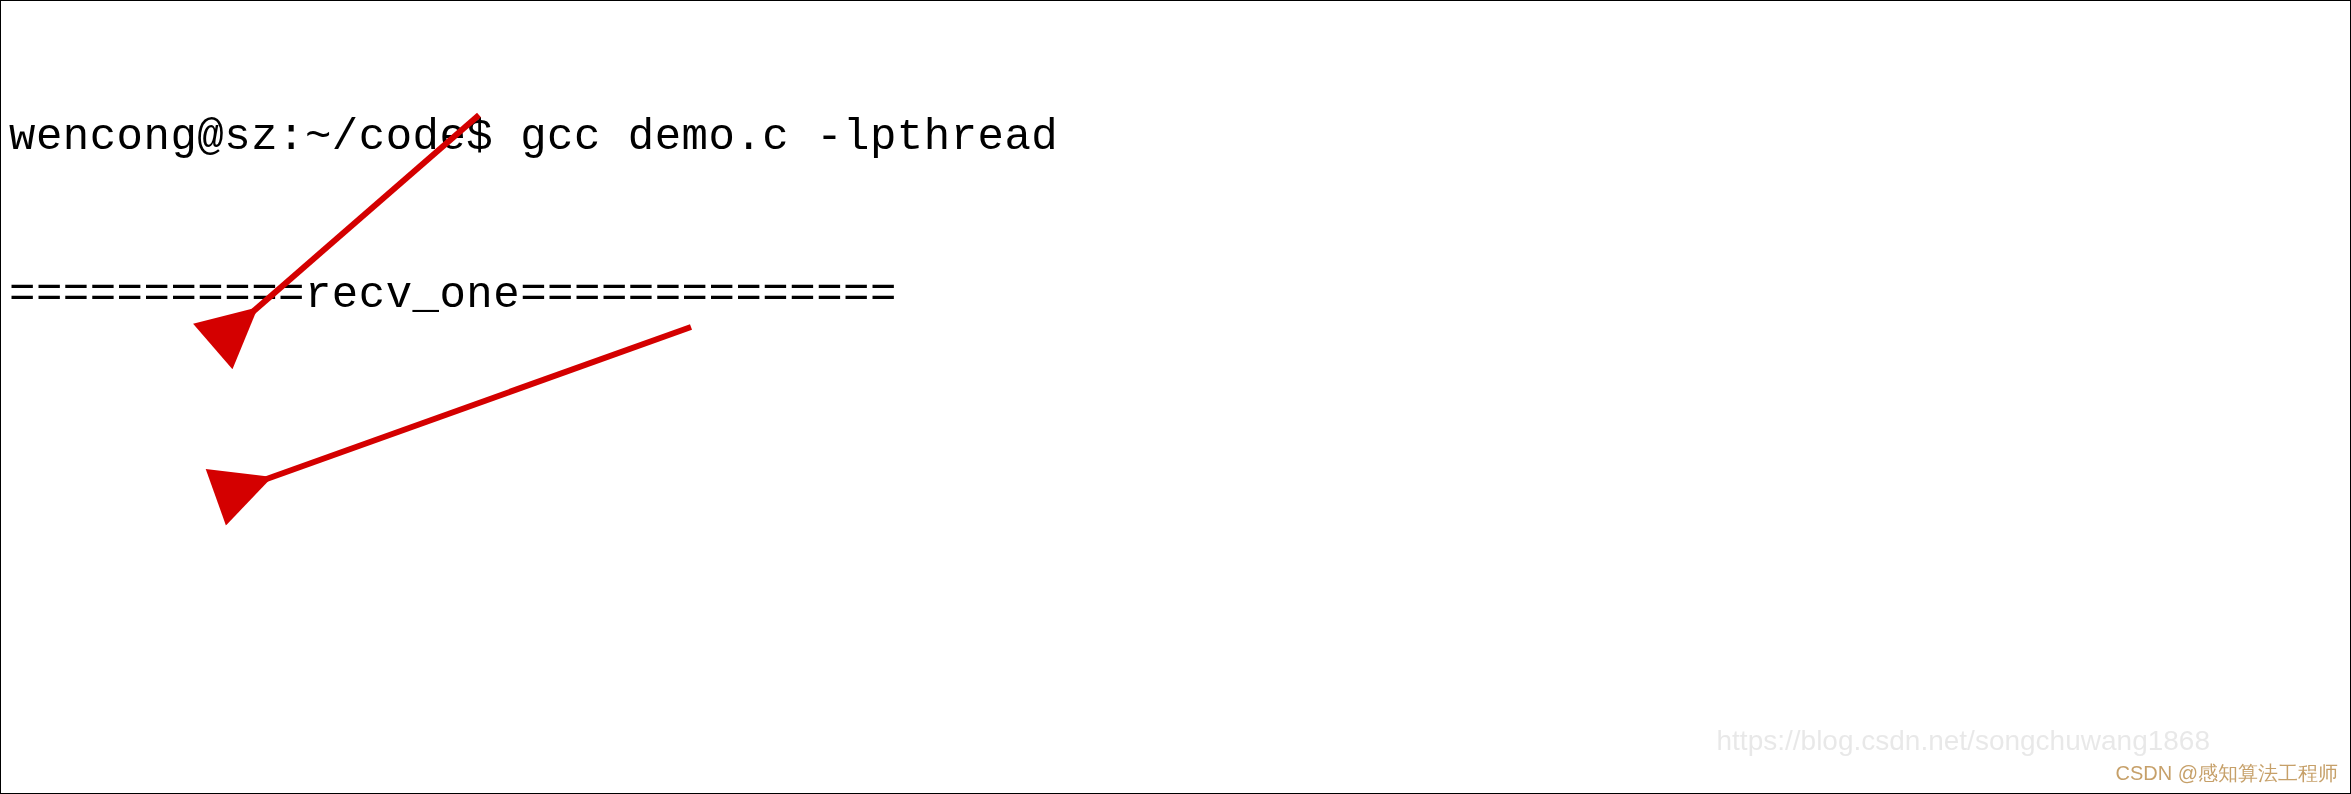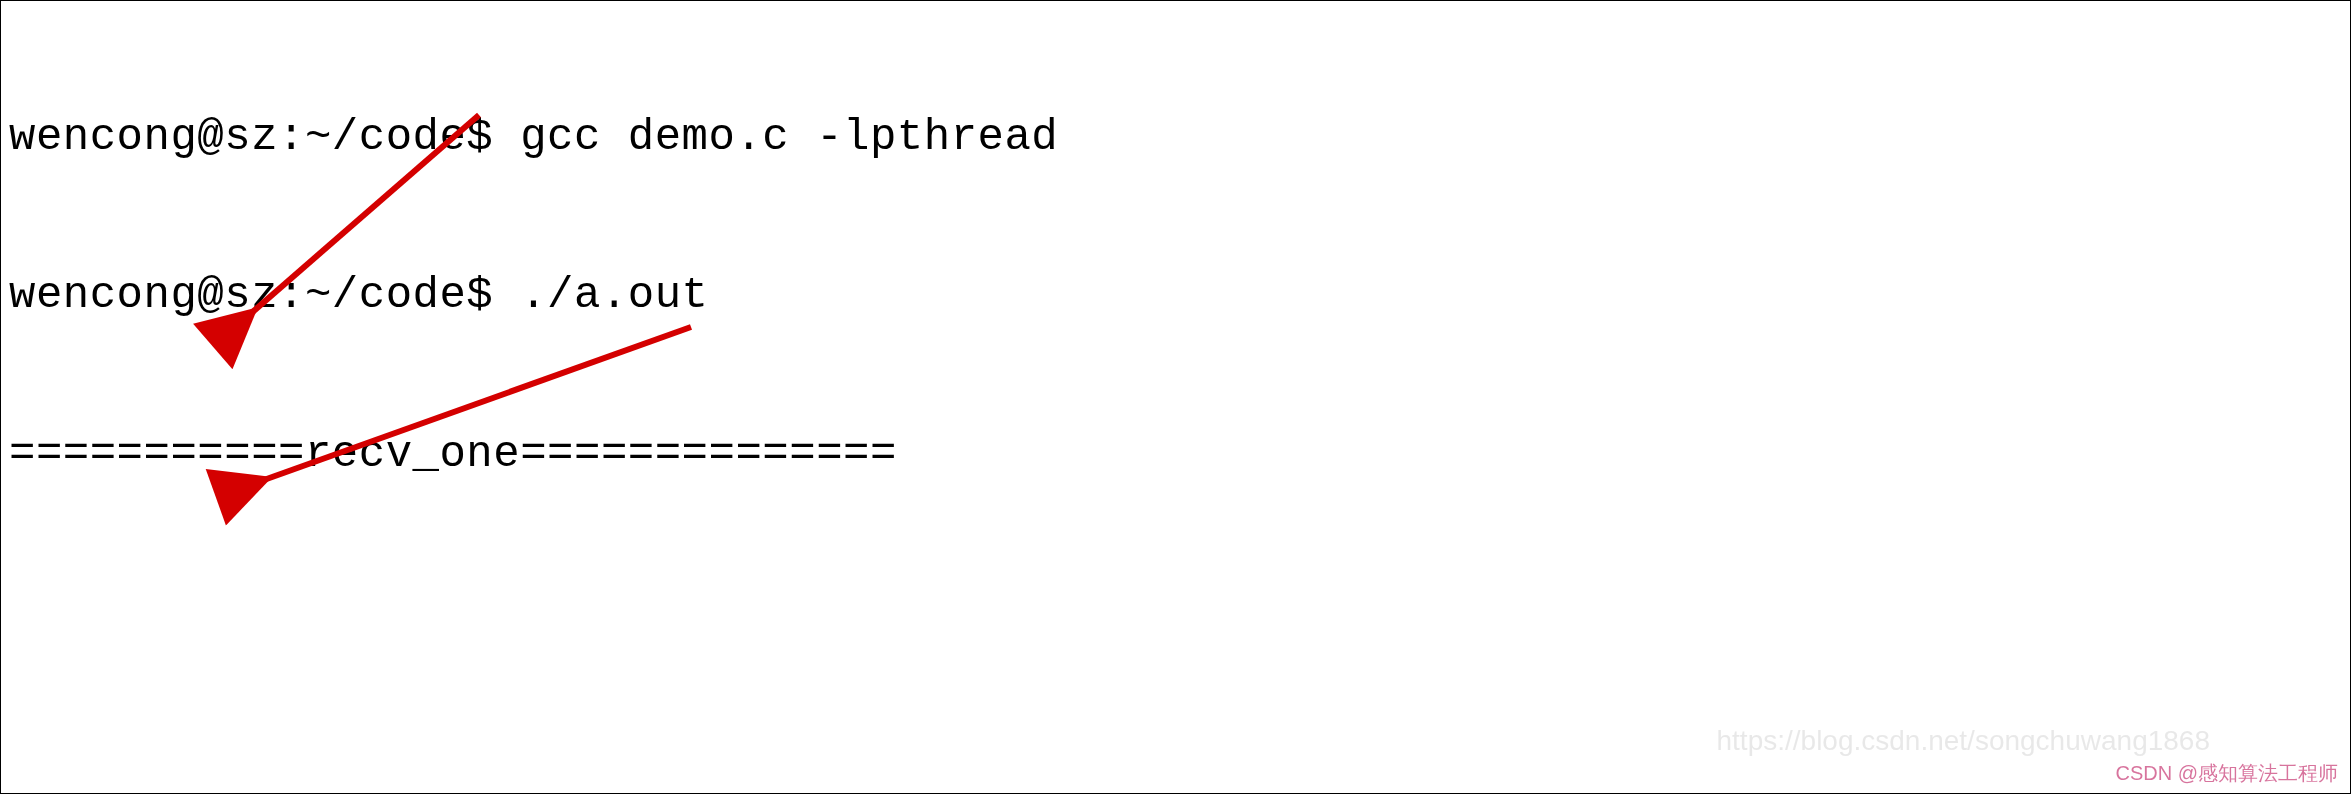--- a/index.html
+++ b/index.html
@@ -34,41 +34,40 @@
       top: 0;
       left: 0;
       pointer-events: none;
     }
     .watermark {
       position: absolute;
       right: 12px;
       bottom: 8px;
       font-family: sans-serif;
       font-size: 20px;
-      color: #be185d;
+      color: #a16207;
       opacity: 0.6;
       letter-spacing: 0;
     }
     .faded-link {
       position: absolute;
       right: 140px;
       bottom: 35px;
       font-family: sans-serif;
       font-size: 28px;
       color: #c0c0c0;
       opacity: 0.35;
       letter-spacing: 0;
     }
   </style>
 </head>
 <body>
 
 <div class="terminal">
   <span class="line">wencong@sz:~/code$ gcc demo.c -lpthread</span>
-  <span class="line">wencong@sz:~/code$ ./a.out</span>
   <span class="line">===========recv_one==============</span>
   <span class="blank"></span>
   
   
   <span class="blank"></span>
   
   
 </div>
 
 <svg class="annotation" width="2351" height="794">

